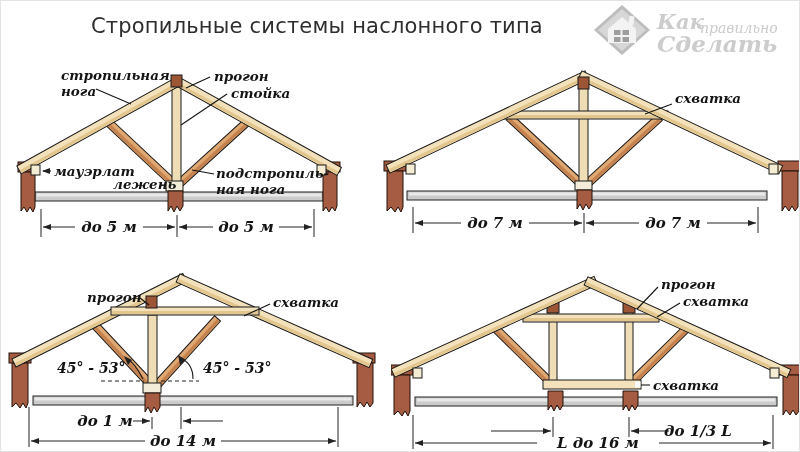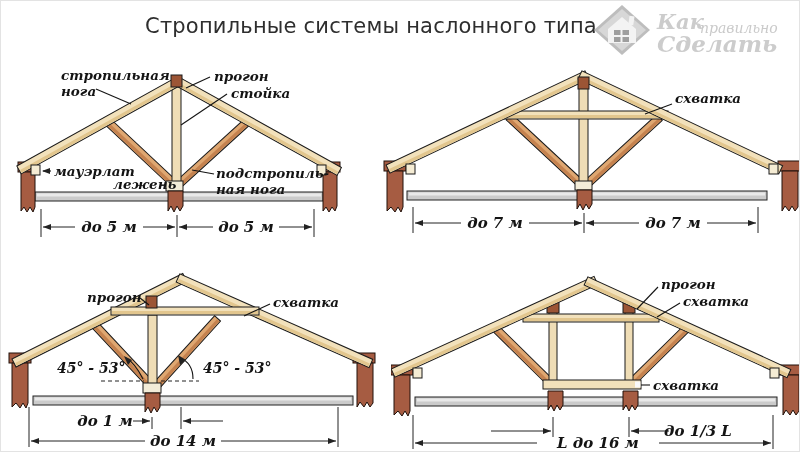--- a/index.html
+++ b/index.html
@@ -1,19 +1,19 @@
 <!DOCTYPE html>
 <html><head>
 <meta charset="utf-8">
 <style>
   html,body{margin:0;padding:0;background:#fff;}
   .stage{position:relative;width:800px;height:452px;background:#ffffff;overflow:hidden;
          border:1px solid #e3e3e3;box-sizing:border-box;
          font-family:"DejaVu Serif", serif;}
-  .title{position:absolute;left:90px;top:13px;width:560px;text-align:center;
+  .title{position:absolute;left:90px;top:13px;width:560px;
          font-family:"DejaVu Sans", sans-serif;font-size:21px;color:#2e2e2e;letter-spacing:.2px;}
   .logo{position:absolute;right:2px;top:2px;width:206px;height:54px;}
   .truss{position:absolute;}
   .t1{left:8px;top:58px;}
   .t2{left:382px;top:60px;}
   .t3{left:6px;top:258px;}
   .t4{left:390px;top:258px;}
   text.lbl{font-family:"DejaVu Serif", serif;font-style:italic;font-weight:bold;
            font-size:13.5px;fill:#141414;}
   text.dim{font-family:"DejaVu Serif", serif;font-style:italic;font-weight:bold;

